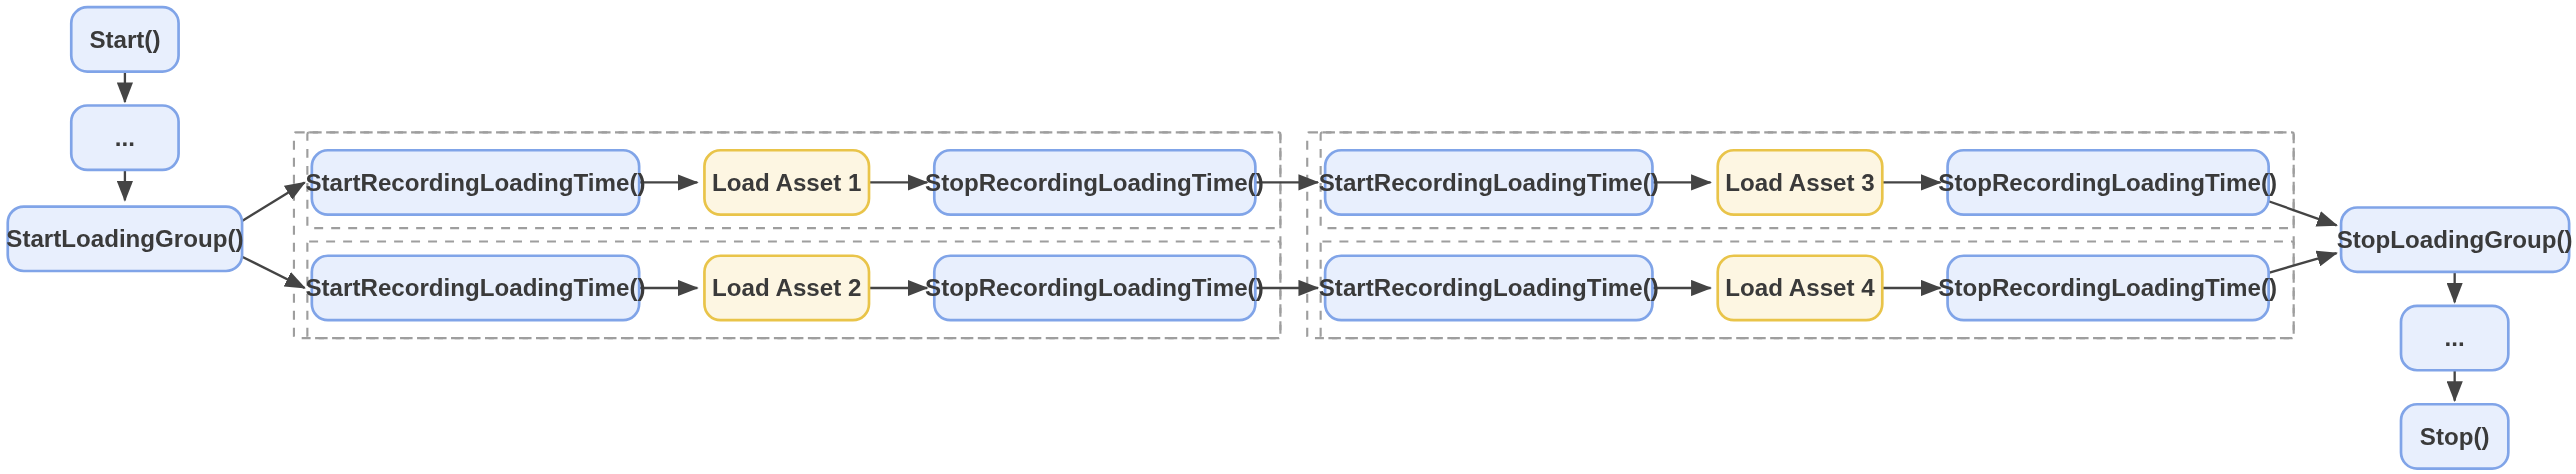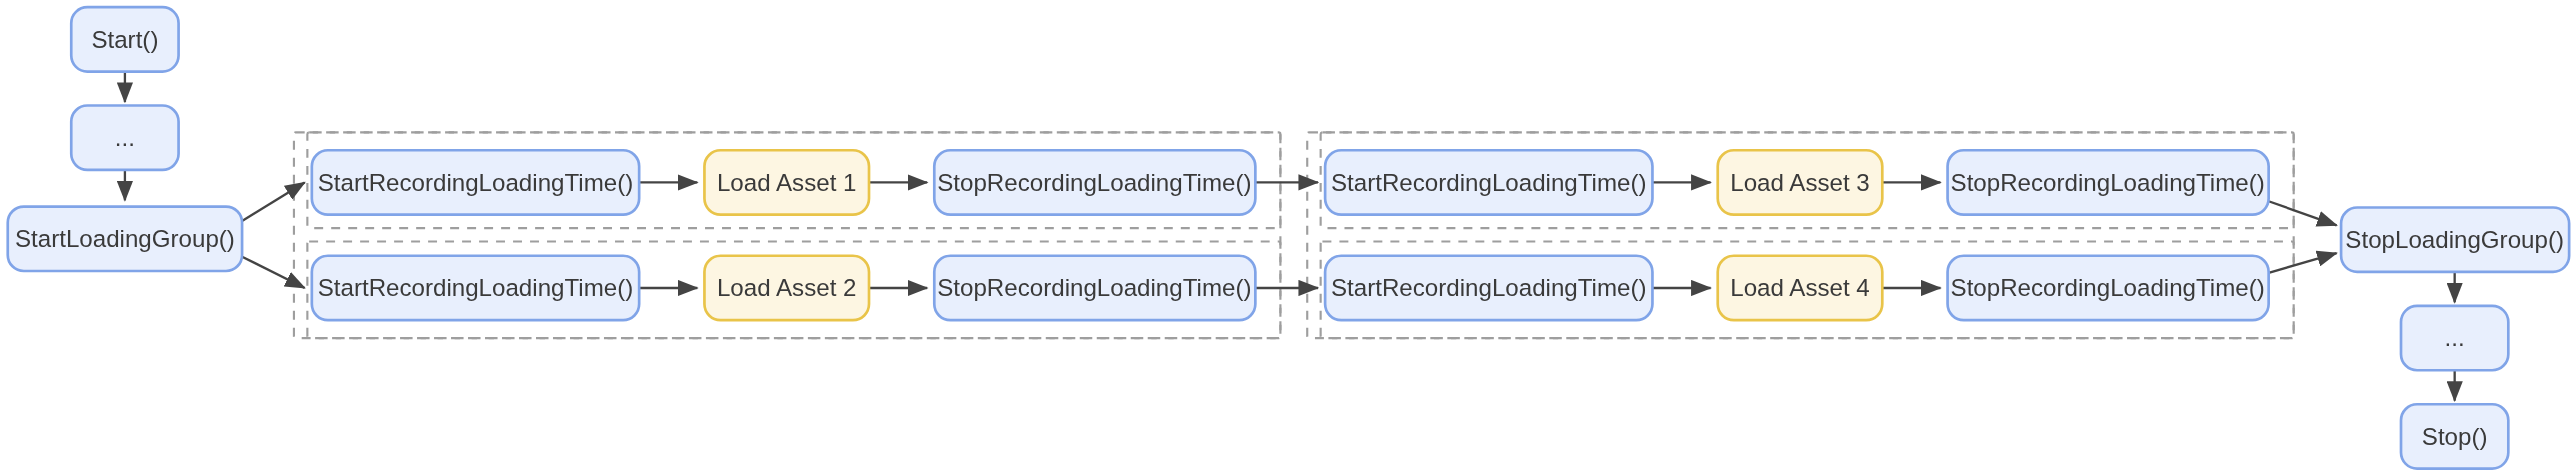--- a/index.html
+++ b/index.html
@@ -10,20 +10,21 @@
   body {
     width: 2576px;
     height: 474px;
     font-family: "Liberation Sans", sans-serif;
     overflow: hidden;
   }
   #diagram-root {
     position: relative;
     width: 2576px;
     height: 474px;
+    font-weight: bold;
   }
   svg.flow {
     display: block;
     width: 2576px;
     height: 474px;
   }
   .node-rect {
     stroke-width: 3px;
   }
   .node-blue .node-rect {

